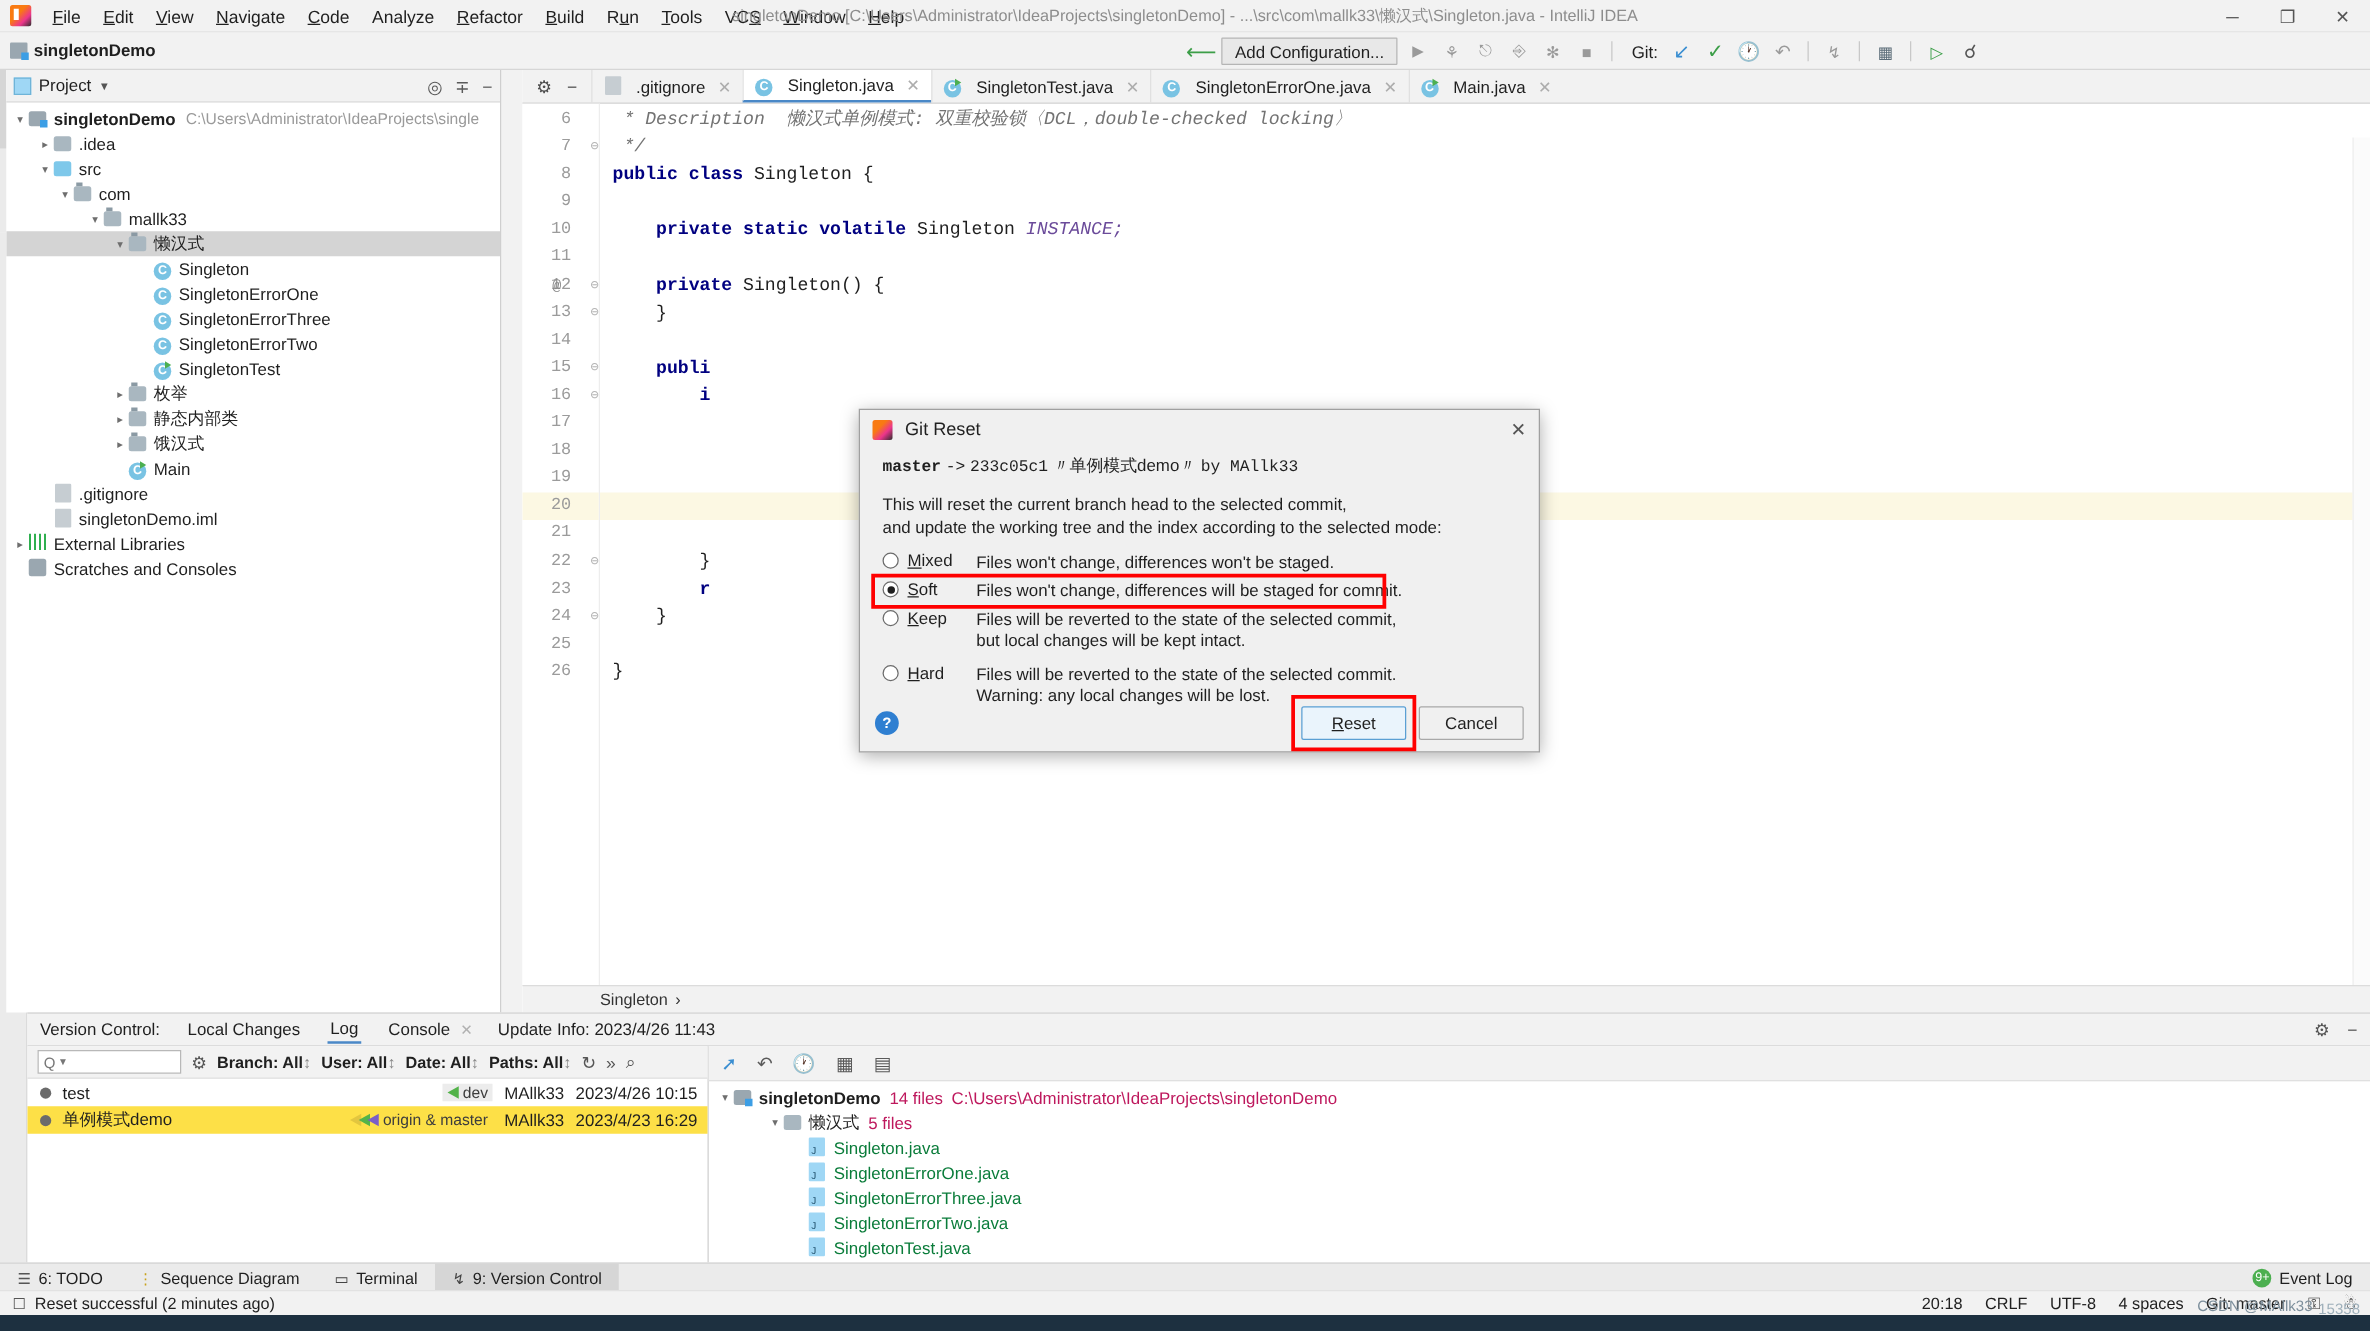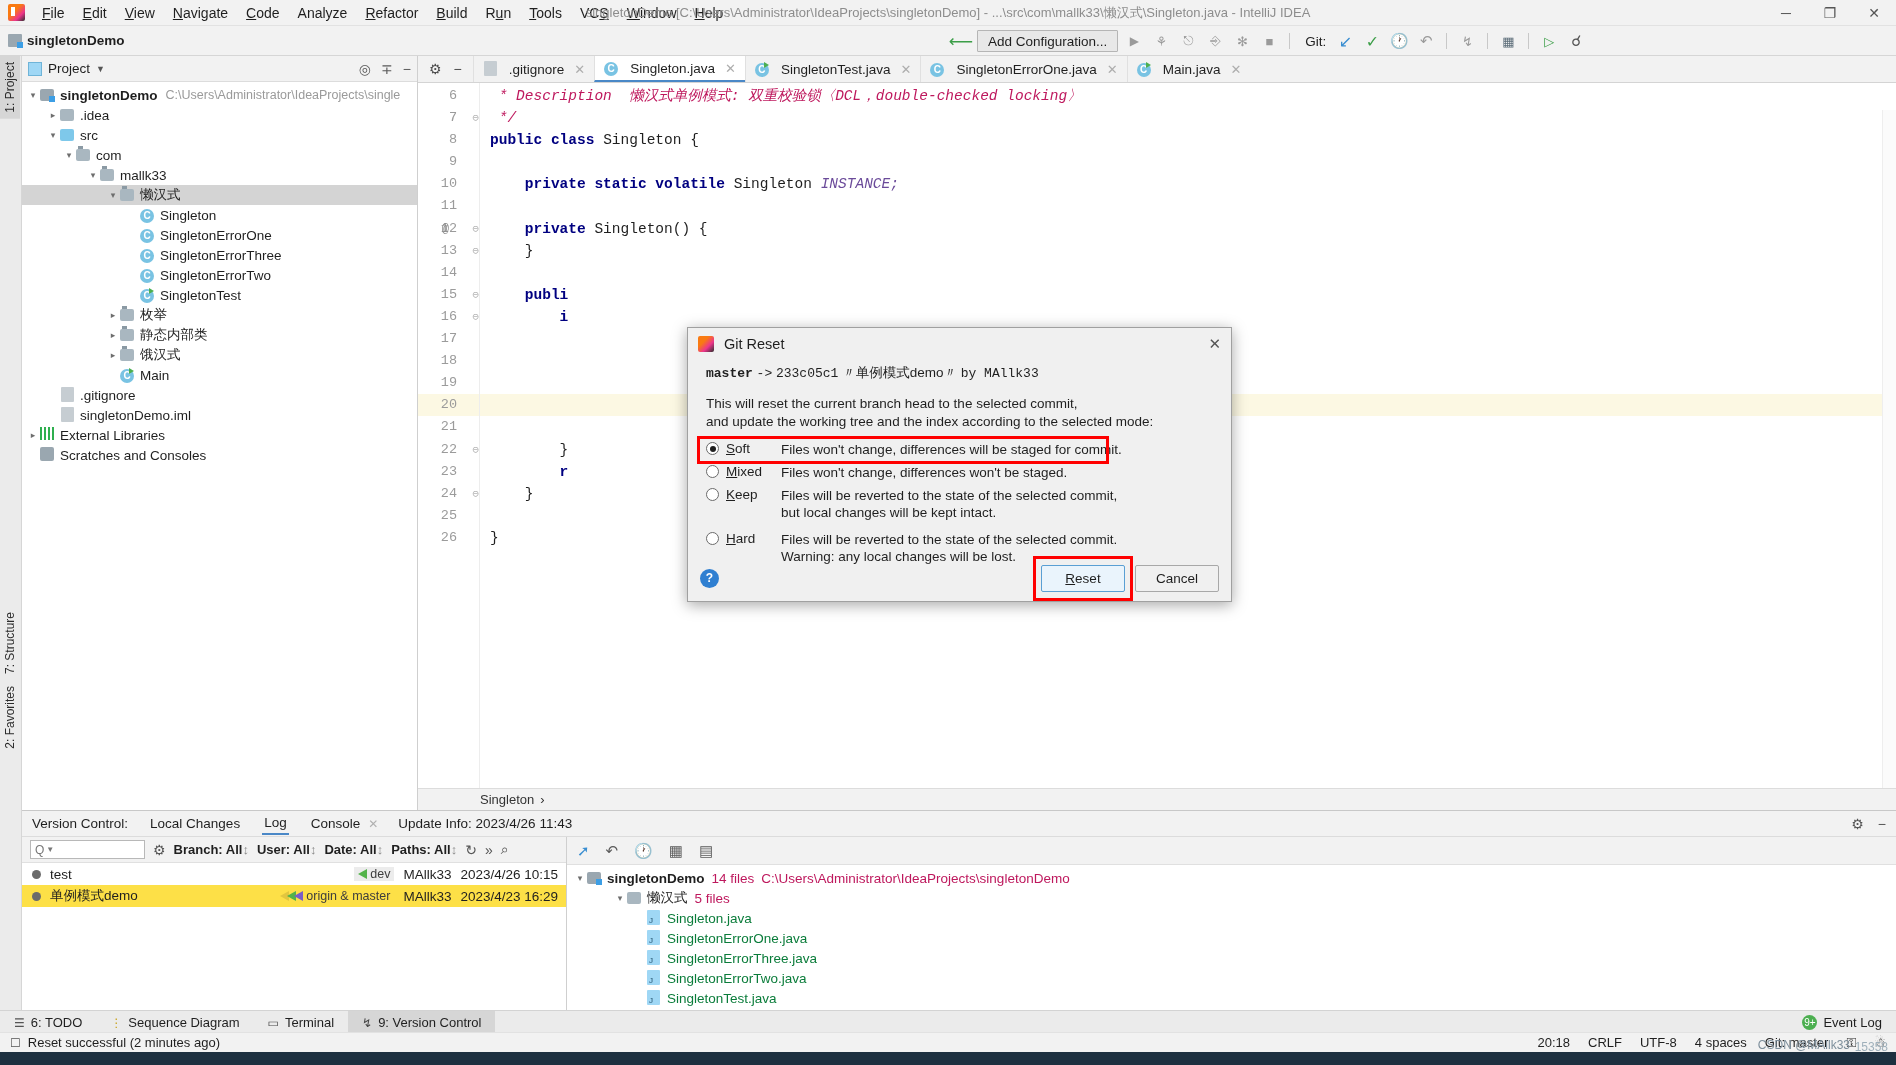--- a/index.html
+++ b/index.html
@@ -67,21 +67,21 @@
   }
   .vtab{
     writing-mode:vertical-rl; transform:rotate(180deg);
     font-size:12px; padding:6px 3px; display:flex; align-items:center; gap:5px;
     white-space:nowrap; color:#2b2b2b;
   }
   .vtab.sel{ background:#d6d6d6; }
 
   
   .project-panel{
-    position:absolute; left:22px; top:56px; width:396px; bottom:255px;
+    position:absolute; left:5px; top:56px; width:396px; bottom:255px;
     background:#fff; border-right:1px solid #cfcfcf;
   }
   .pp-header{
     height:26px; background:#f2f2f2; display:flex; align-items:center; gap:6px;
     padding:0 6px; border-bottom:1px solid #dcdcdc;
   }
   .pp-title{ font-size:13.5px; }
   .pp-icon-sq{ width:14px;height:14px; background:#9fd7f5; border:1px solid #6fb4d8;}
   .pp-tools{ margin-left:auto; display:flex; align-items:center; gap:10px; color:#5a5a5a; }
   .tree{ padding-top:3px; font-size:13.5px; overflow:hidden; height:calc(100% - 26px); }
@@ -132,21 +132,21 @@
   .gline{ height:22.1px; line-height:22.1px; padding-right:22px; position:relative;}
   .gline .at{ position:absolute; right:4px; color:#888; font-size:12px; }
   .fold{ position:absolute; left:50px; width:11px; }
   .code{
     flex:1; font-family:"Liberation Mono", monospace; font-size:14.5px;
     padding-top:2px; position:relative; overflow:hidden;
   }
   .cline{ height:22.1px; line-height:22.1px; white-space:pre; padding-left:10px;}
   .cline.hl{ background:#fcf8e3; }
   .k{ color:#000080; font-weight:bold; }
-  .cm{ color:#be185d; font-style:italic; }
+  .cm{ color:#737373; font-style:italic; }
   .fld{ color:#6b4b9a; font-style:italic; }
   .editor-marks{ position:absolute; right:0; top:27px; bottom:0; width:14px; background:#fbfbfb;
      border-left:1px solid #eee;}
   .bread-bottom{
     position:absolute; left:0; right:0; bottom:0; height:22px; background:#f2f2f2;
     border-top:1px solid #dcdcdc; display:flex; align-items:center; font-size:13px;
     padding-left:62px; color:#333; gap:6px;
   }
 
   
@@ -751,36 +751,36 @@
           <span>〃单例模式demo〃</span>
           <span class="mono">by MAllk33</span>
         </div>
         <div class="dlg-desc">
           <div>This will reset the current branch head to the selected commit,</div>
           <div>and update the working tree and the index according to the selected mode:</div>
         </div>
         <div id="reset-options">
             <div class="radio-row">
               <span class="rlabel">
+                <span class="rdot"></span>
+                <span><u>M</u>ixed</span>
+              </span>
+              <span class="rtext">
+                <div>Files won't change, differences won't be staged.</div>
+              </span>
+            </div>
+            <div class="radio-row">
+              <span class="rlabel">
                 <span class="rdot on"></span>
                 <span><u>S</u>oft</span>
               </span>
               <span class="rtext">
                 <div>Files won't change, differences will be staged for commit.</div>
               </span>
               <div class="hi-soft" style="border-color: rgb(255, 0, 0);"></div>
-            </div>
-            <div class="radio-row">
-              <span class="rlabel">
-                <span class="rdot"></span>
-                <span><u>M</u>ixed</span>
-              </span>
-              <span class="rtext">
-                <div>Files won't change, differences won't be staged.</div>
-              </span>
             </div>
             <div class="radio-row" style="margin-bottom: 10px;">
               <span class="rlabel">
                 <span class="rdot"></span>
                 <span><u>K</u>eep</span>
               </span>
               <span class="rtext">
                 <div>Files will be reverted to the state of the selected commit,</div>
                 <div>but local changes will be kept intact.</div>
               </span>

